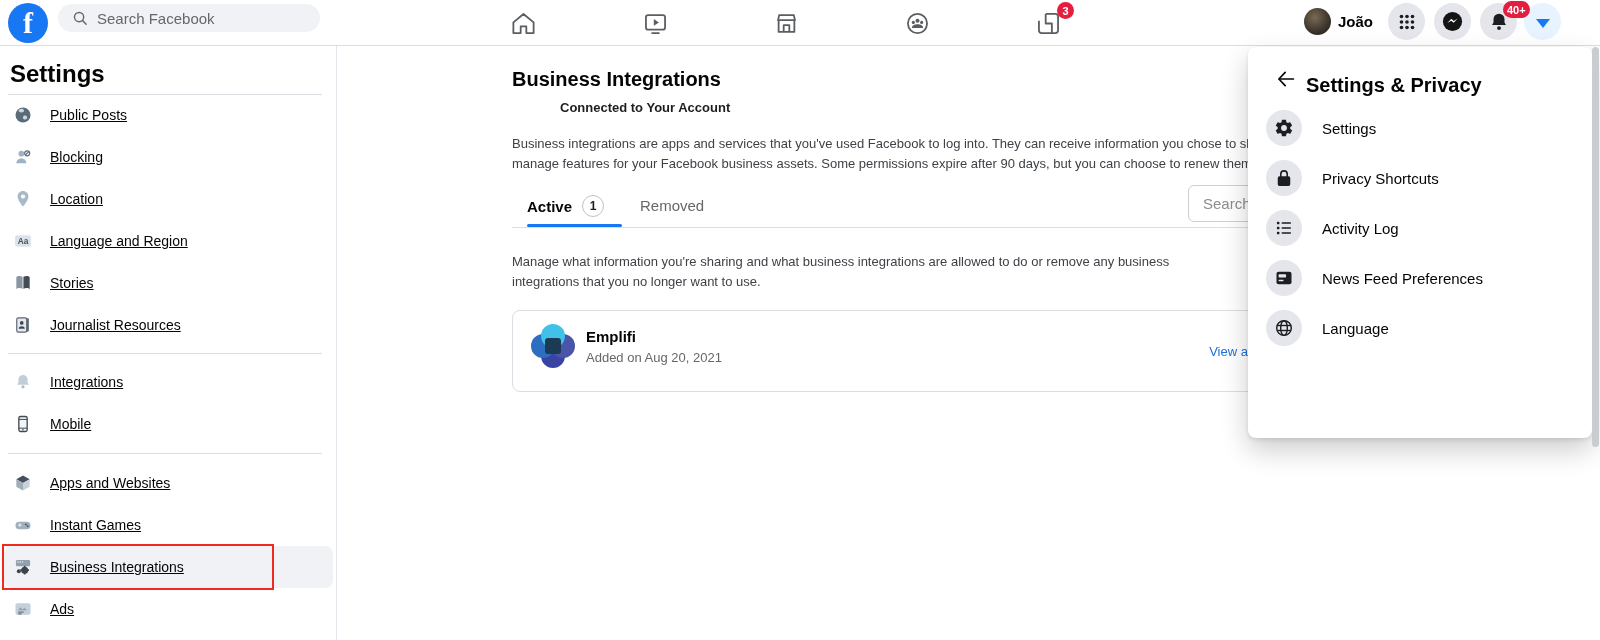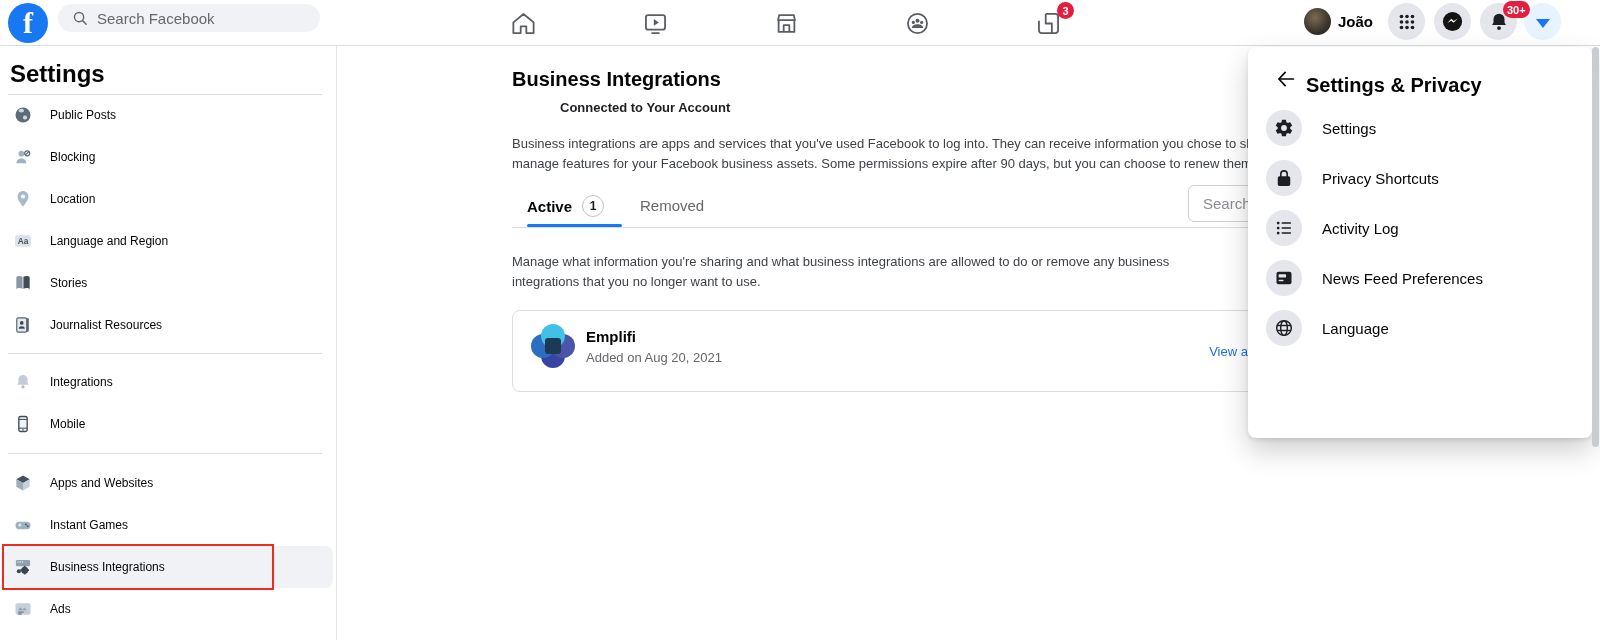--- a/index.html
+++ b/index.html
@@ -25,21 +25,21 @@
   .nav-circle.blue{background:#E7F3FF;}
   .caret-down{width:0;height:0;border-left:7px solid transparent;border-right:7px solid transparent;border-top:9px solid var(--accent);margin-top:3px;}
 
   
   .sidebar{position:absolute;left:0;top:46px;width:337px;height:594px;background:#fff;border-right:1px solid #E4E6EB;z-index:5;}
   .sidebar h2{position:absolute;left:10px;top:14px;font-size:24px;font-weight:700;}
   .side-divider{position:absolute;left:8px;width:314px;height:1px;background:var(--divider);}
   .side-group{position:absolute;left:0;width:337px;}
   .side-row{position:relative;height:42px;display:flex;align-items:center;padding-left:12px;gap:16px;cursor:pointer;}
   .side-row.active{background:var(--field-gray);border-radius:8px;margin:0 4px;padding-left:8px;}
-  .side-row .lbl{font-size:12px;color:var(--text-primary);}
+  .side-row .lbl{font-size:14px;color:var(--text-primary);text-decoration:underline;}
   .side-icon{width:22px;height:22px;flex:0 0 22px;display:flex;align-items:center;justify-content:center;}
   .red-box{position:absolute;border:2px solid var(--annotation-red);z-index:30;pointer-events:none;}
 
   
   .main{position:absolute;left:338px;top:46px;width:1262px;height:594px;background:#fff;}
   .m-title{position:absolute;left:174px;top:22px;font-size:20px;font-weight:700;}
   .m-sub{position:absolute;left:174px;top:54px;font-size:13px;font-weight:700;color:#1c1e21;margin-left:48px;}
   .m-para{position:absolute;left:174px;font-size:13px;color:#3E4247;line-height:20px;white-space:nowrap;}
   .tabbar-line{position:absolute;left:174px;top:181px;width:792px;height:1px;background:var(--divider);}
   .tab-active{position:absolute;left:189px;top:149px;font-size:15px;font-weight:700;display:flex;align-items:center;gap:10px;cursor:pointer;}
@@ -143,21 +143,21 @@
         <circle cx="12" cy="12" r="10" fill="#141414"></circle>
         <path d="M6.6 13.6 l4.2-4.5 2.5 2.3 4.1-2.5 -4.2 4.5 -2.5-2.3 z" fill="#fff"></path>
       </svg>
   </div>
   <div class="nav-circle" style="left:1480px">
     <svg width="22" height="22" viewBox="0 0 24 24" fill="#1C1E21">
         <path d="M12 3 a6 6 0 0 1 6 6 v3.6 l1.6 2.6 H4.4 L6 12.6 V9 a6 6 0 0 1 6-6 z"></path>
         <circle cx="12" cy="18.6" r="2.1"></circle>
       </svg>
   </div>
-  <div class="icon-badge" style="left:1503px;top:1px">30+</div>
+  <div class="icon-badge" style="left:1503px;top:1px">40+</div>
   <div class="nav-circle blue" style="left:1524px">
     <div class="caret-down"></div>
   </div>
 </div>
 
 <div class="sidebar">
   <h2>Settings</h2>
   <div class="side-divider" style="top:48px"></div>
 
   <div class="side-group" style="top:48px">

